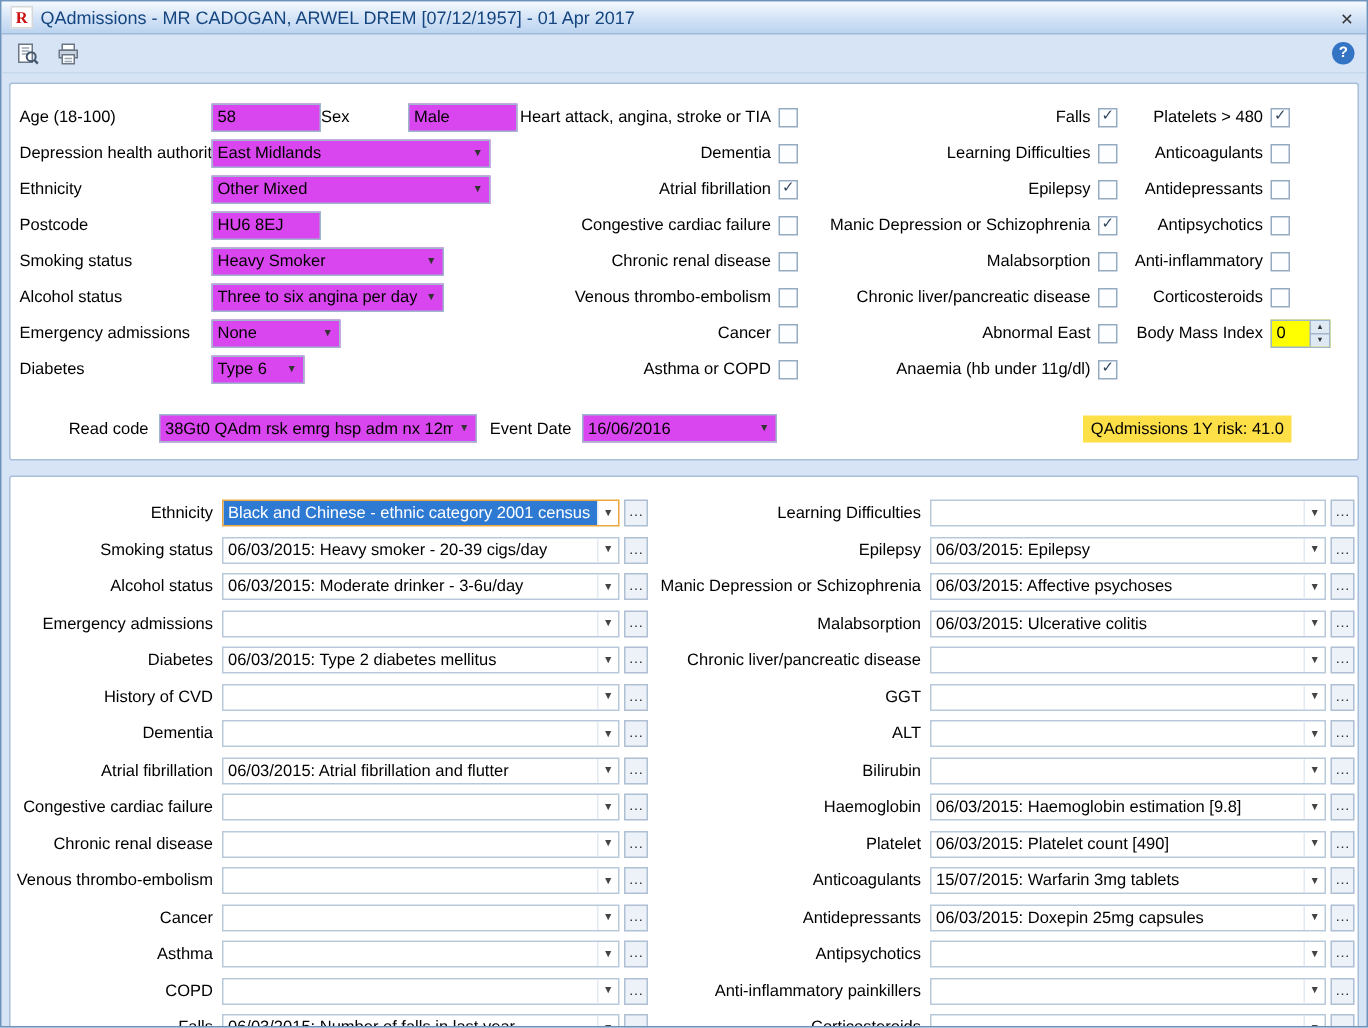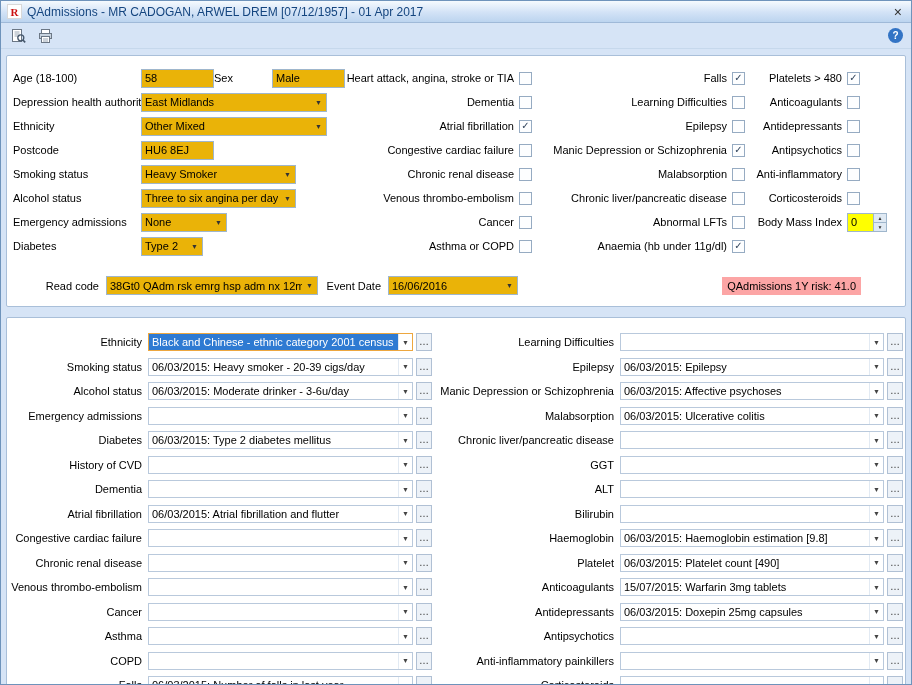--- a/index.html
+++ b/index.html
@@ -16,21 +16,21 @@
   .help{width:15px;height:15px;border-radius:50%;background:#3374c5;color:#fff;font-weight:bold;font-size:10px;display:flex;align-items:center;justify-content:center;margin-right:3px;flex:none}
   .content{padding:6px 5px 0 5px}
   .panel{background:#fff;border:1px solid #a9bfd9;border-radius:2px}
   .top-panel{position:relative;height:252px;margin-bottom:10px}
   .bottom-panel{position:relative;height:378px}
 
   #fields-col{position:absolute;left:6px;top:12px}
   .f-row{display:flex;align-items:center;height:20px;margin-bottom:4px}
   .f-label{width:128px;padding-right:7px;white-space:nowrap;flex:none}
   .f-label.second{width:58px}
-  .ctrl{height:19px;border:1px solid #9fb6cc;background:#eab308;display:flex;align-items:center;padding:0 0 0 3px;white-space:nowrap;overflow:hidden;flex:none}
+  .ctrl{height:19px;border:1px solid #9fb6cc;background:#d946ef;display:flex;align-items:center;padding:0 0 0 3px;white-space:nowrap;overflow:hidden;flex:none}
   .tinput{padding-right:3px}
   .tselect{justify-content:space-between}
   .tselect .val{overflow:hidden;white-space:nowrap}
   .arr{width:15px;font-size:7px;color:#333;flex:none;align-self:stretch;display:flex;align-items:center;justify-content:center}
   #fields-col .f-row:nth-child(1) .ctrl{width:73px}
   #fields-col .f-row:nth-child(2) .ctrl,
   #fields-col .f-row:nth-child(3) .ctrl{width:186px}
   #fields-col .f-row:nth-child(4) .ctrl{width:73px}
   #fields-col .f-row:nth-child(5) .ctrl,
   #fields-col .f-row:nth-child(6) .ctrl{width:155px}
@@ -50,21 +50,21 @@
   .bmi-val{flex:1;display:flex;align-items:center;padding-left:3px}
   .spin{width:13px;display:flex;flex-direction:column;border-left:1px solid #9fb6cc;flex:none}
   .sbtn{flex:1;font-size:5px;display:flex;align-items:center;justify-content:center;background:#dfe9f3;color:#333}
   .sbtn + .sbtn{border-top:1px solid #9fb6cc}
 
   .rc-row{position:absolute;left:0;top:220px;display:flex;align-items:center}
   .rc-label{width:99px;text-align:right;padding-right:7px;flex:none}
   .rc-combo{width:212px}
   .ed-label{width:70px;text-align:right;padding-right:7px;flex:none}
   .ed-combo{width:130px}
-  .risk{position:absolute;top:221px;right:44px;background:#fca5a5;padding:3px 5px}
+  .risk{position:absolute;top:221px;right:44px;background:#fde047;padding:3px 5px}
 
   #bleft{position:absolute;left:4px;top:14px;width:421px}
   #bright{position:absolute;left:430px;top:14px;width:466px}
   .b-row{display:flex;align-items:center;height:20px;margin-bottom:4.5px}
   .b-label{text-align:right;padding-right:6px;white-space:nowrap;flex:none}
   #bleft .b-label{width:137px}
   #bright .b-label{width:183px}
   .bcombo{flex:1;height:18px;border:1px solid #b9c9dc;background:#fff;display:flex;align-items:stretch;overflow:hidden;min-width:0}
   .bval{flex:1;padding:0 3px;white-space:nowrap;overflow:hidden;display:flex;align-items:center;min-width:0}
   .barr{width:14px;font-size:7px;color:#444;flex:none;border-left:1px solid #e2eaf3;display:flex;align-items:center;justify-content:center}
@@ -158,21 +158,21 @@
           <div class="f-row">
             <span class="f-label">Emergency admissions</span>
             <div class="ctrl tselect">
               <span class="val">None</span>
               <span class="arr">▼</span>
             </div>
           </div>
           <div class="f-row">
             <span class="f-label">Diabetes</span>
             <div class="ctrl tselect">
-              <span class="val">Type 2</span>
+              <span class="val">Type 6</span>
               <span class="arr">▼</span>
             </div>
           </div>
         </div>
       <div id="chk1" class="chk-col">
           <div class="c-row">
             <span class="c-label">Heart attack, angina, stroke or TIA</span>
             <span class="chk"></span>
           </div>
           <div class="c-row">
@@ -229,21 +229,21 @@
           </div>
           <div class="c-row">
             <span class="c-label">Malabsorption</span>
             <span class="chk"></span>
           </div>
           <div class="c-row">
             <span class="c-label">Chronic liver/pancreatic disease</span>
             <span class="chk"></span>
           </div>
           <div class="c-row">
-            <span class="c-label">Abnormal LFTs</span>
+            <span class="c-label">Abnormal East</span>
             <span class="chk"></span>
           </div>
           <div class="c-row">
             <span class="c-label">Anaemia (hb under 11g/dl)</span>
             <span class="chk">
               <span class="tick">✓</span>
             </span>
           </div>
         </div>
       <div id="chk3" class="chk-col">

